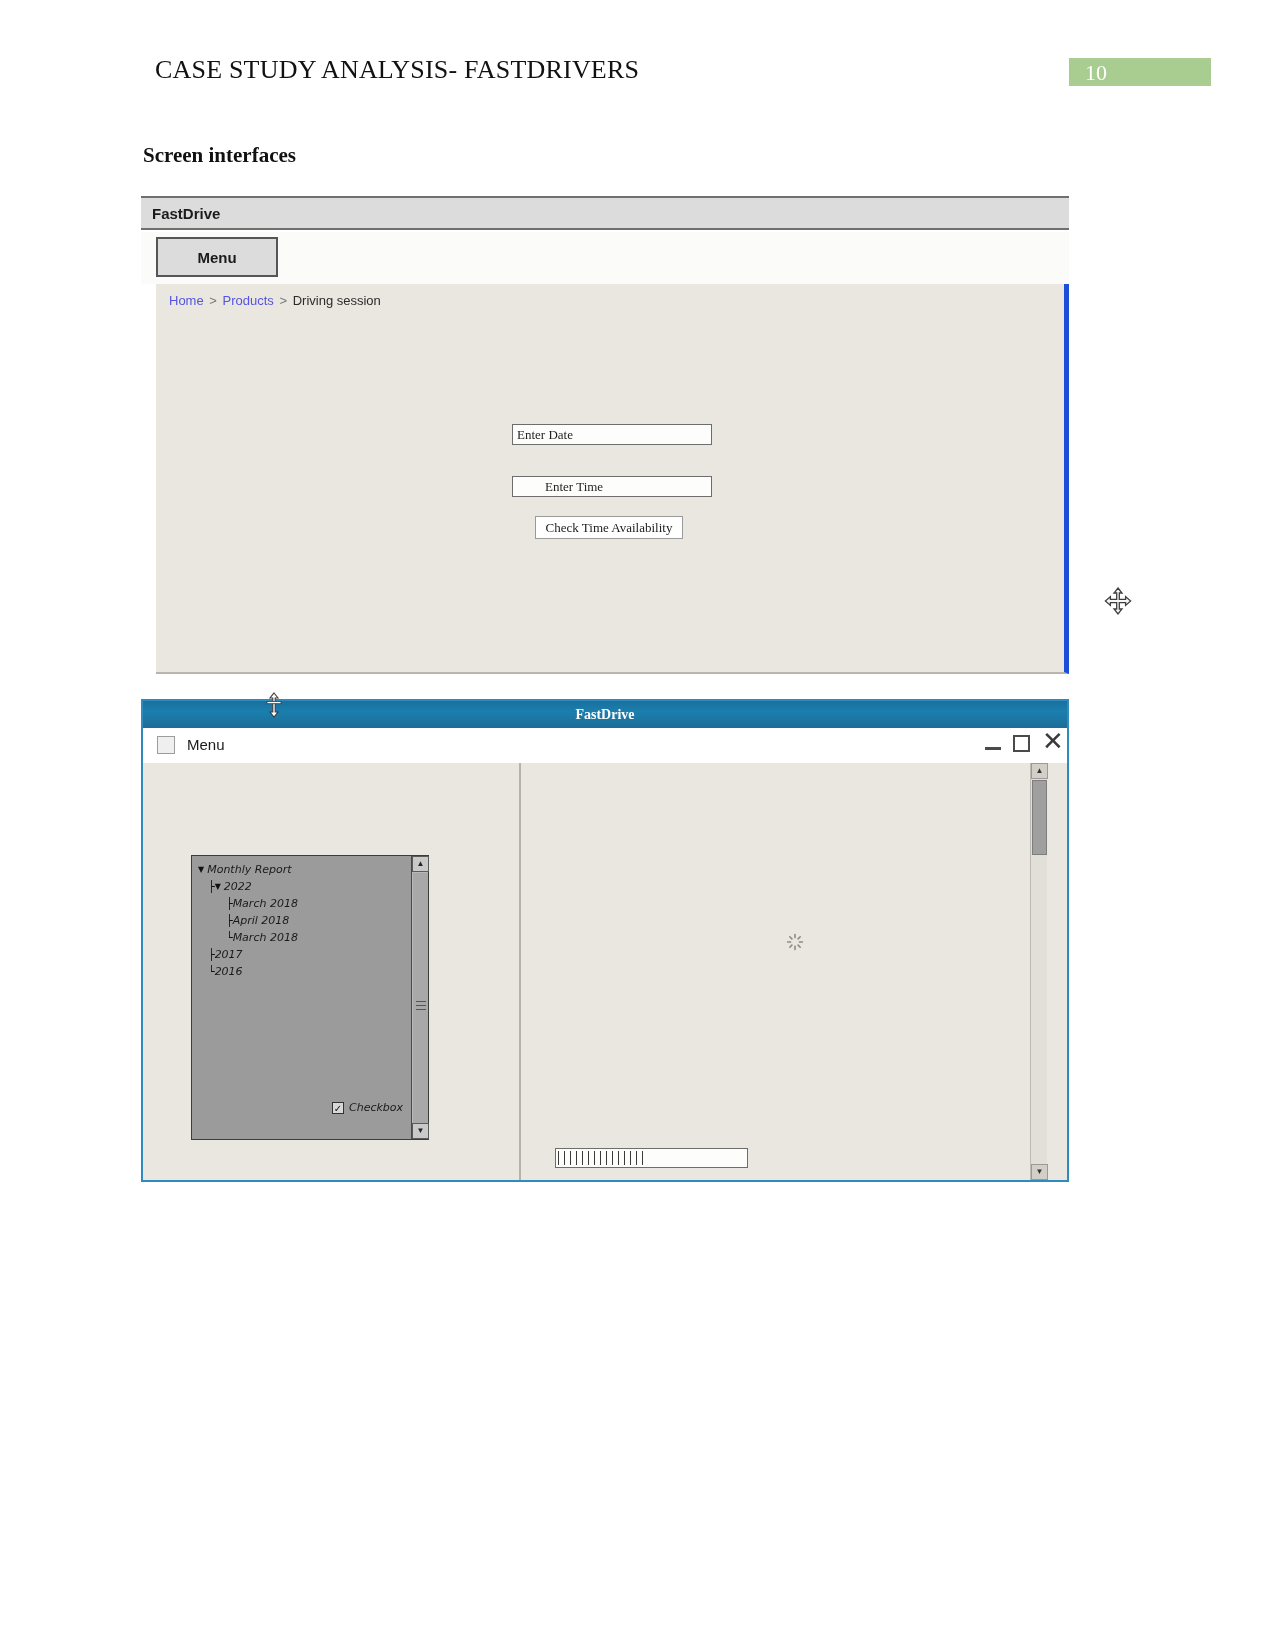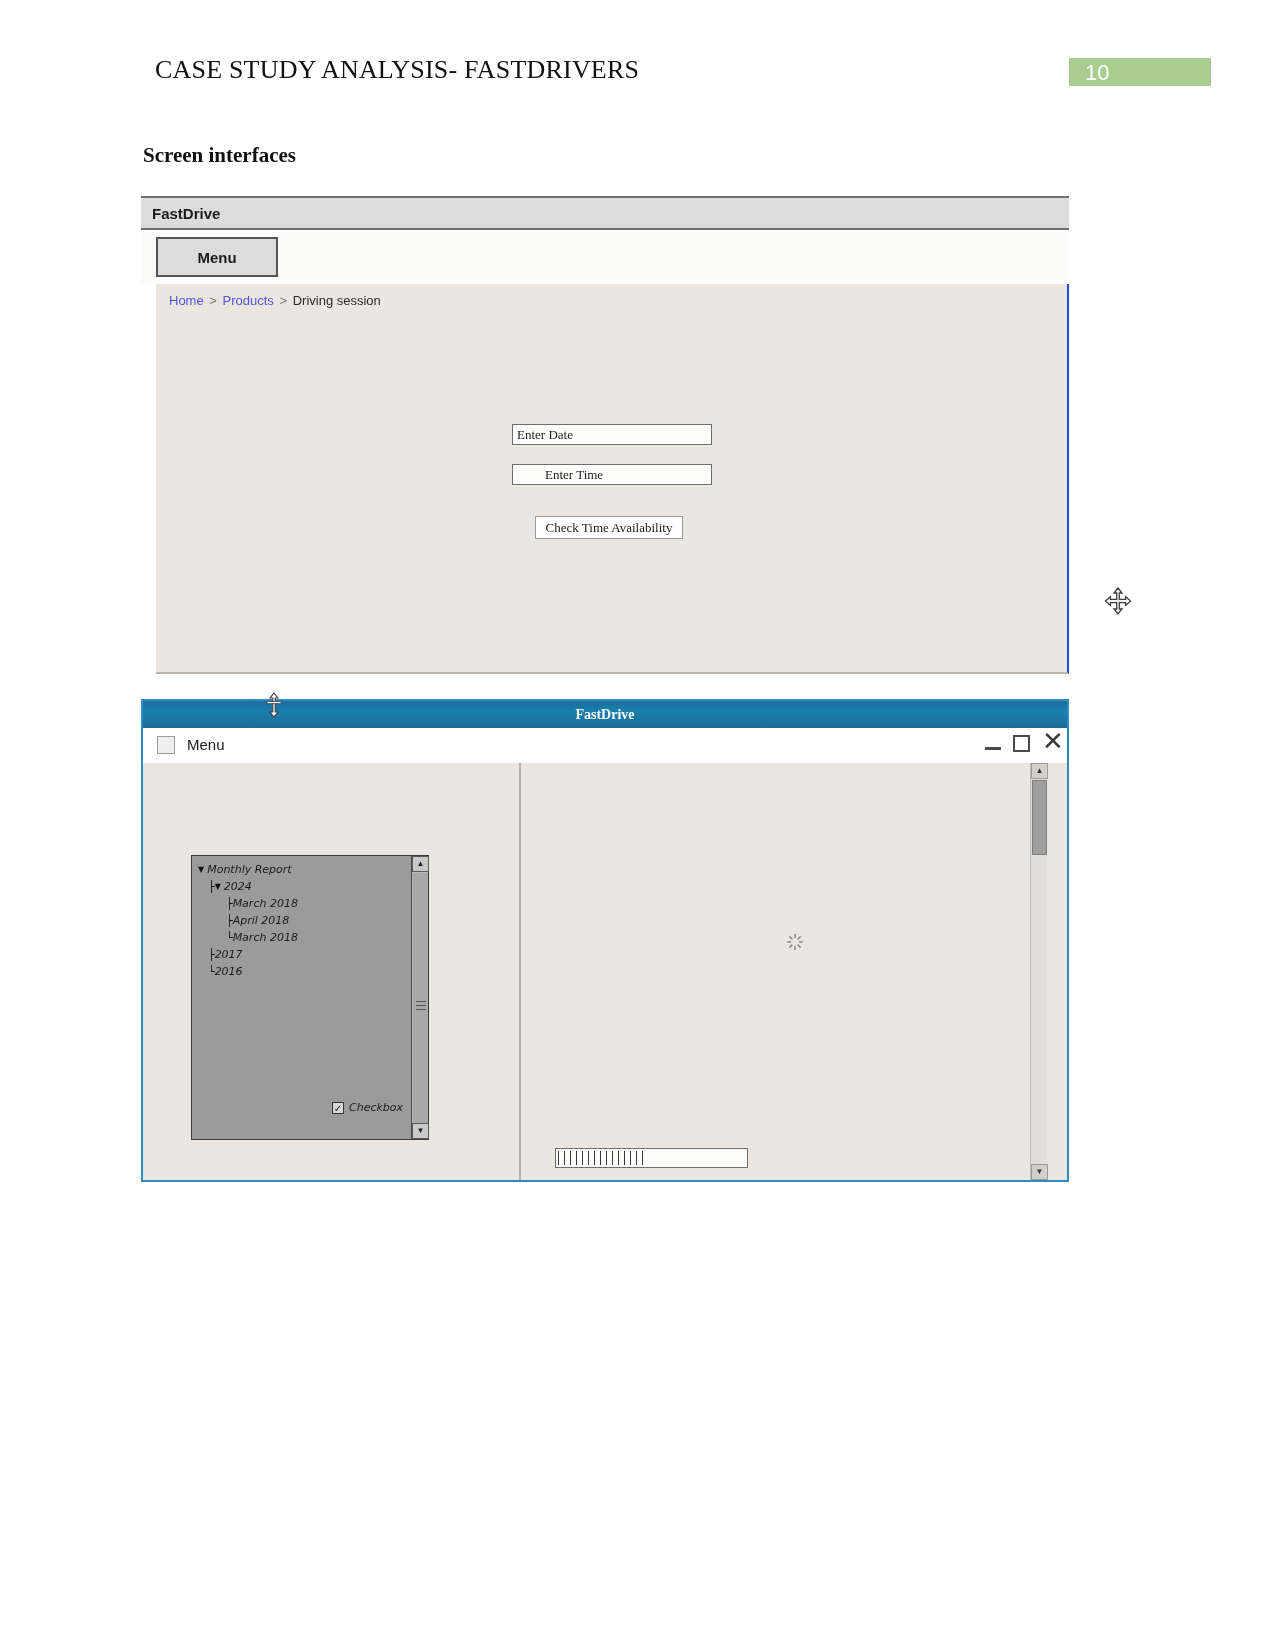--- a/index.html
+++ b/index.html
@@ -22,21 +22,21 @@
     font-size:26px; color:#111; letter-spacing:0.2px;
     white-space:nowrap;
   }
   .page-number-box {
     position:absolute; left:1069px; top:58px;
     width:142px; height:28px;
     background:#a9cd90;
   }
   .page-number {
     position:absolute; left:1085px; top:60px;
-    font-family:Liberation Sans, sans-serif;
+    font-family:Liberation Serif, serif;
     font-size:22px; color:#ffffff;
   }
 
   .section-heading {
     position:absolute; left:143px; top:143px;
     font-family:"Liberation Serif", serif;
     font-size:21px; font-weight:bold; color:#111;
   }
 
   
@@ -66,21 +66,21 @@
     background:#dcdcdc;
     border:2px solid #555;
     display:flex; align-items:center; justify-content:center;
     font-family:"Liberation Sans", sans-serif;
     font-size:15px; font-weight:bold; color:#1a1a1a;
   }
   .m1-body {
     position:absolute; left:15px; top:88px;
     width:913px; height:390px;
     background:#eae7e0;
-    border-right:2px solid #1d4ed8;
+    border-right:5px solid #1d4ed8;
     border-bottom:2px solid #b9b5ac;
   }
   .m1-breadcrumb {
     position:absolute; left:13px; top:9px;
     font-family:"Liberation Sans", sans-serif;
     font-size:13px; color:#2b2b2b;
     white-space:nowrap;
   }
   .m1-breadcrumb .crumb-link { color:#5555dd; }
   .m1-breadcrumb .crumb-sep { color:#777; padding:0 2px; }
@@ -97,21 +97,21 @@
     position:absolute; left:356px;
     width:200px; height:21px;
     background:#fdfdfb;
     border:1px solid #6d6d6d;
     font-family:"Liberation Serif", serif;
     font-size:13px; color:#1f1f1f;
     padding:1px 4px;
     display:flex; align-items:center;
   }
   .m1-field.f1 { top:140px; }
-  .m1-field.f2 { top:180px;padding-left:32px; }
+  .m1-field.f2 { top:192px;padding-left:32px; }
   .m1-submit {
     position:absolute; left:379px; top:232px;
     width:148px; height:23px;
     background:#ffffff;
     border:1px solid #9a9a9a;
     display:flex; align-items:center; justify-content:center;
     font-family:"Liberation Serif", serif;
     font-size:13px; color:#1c1c1c;
   }
   .m1-move-cursor {
@@ -337,21 +337,21 @@
       <div class="tree-box">
 
         <div class="tree-list">
           <div class="tree-row">
             <span class="tree-arrow">▼</span>
             <span>Monthly Report</span>
           </div>
           <div class="tree-row tree-indent-1">
             <span class="tree-dash">├</span>
             <span class="tree-arrow">▼</span>
-            <span>2024</span>
+            <span>2022</span>
           </div>
           <div class="tree-row tree-indent-2">
             <span class="tree-dash">├</span>
             <span>March 2018</span>
           </div>
           <div class="tree-row tree-indent-2">
             <span class="tree-dash">├</span>
             <span>April 2018</span>
           </div>
           <div class="tree-row tree-indent-2">

